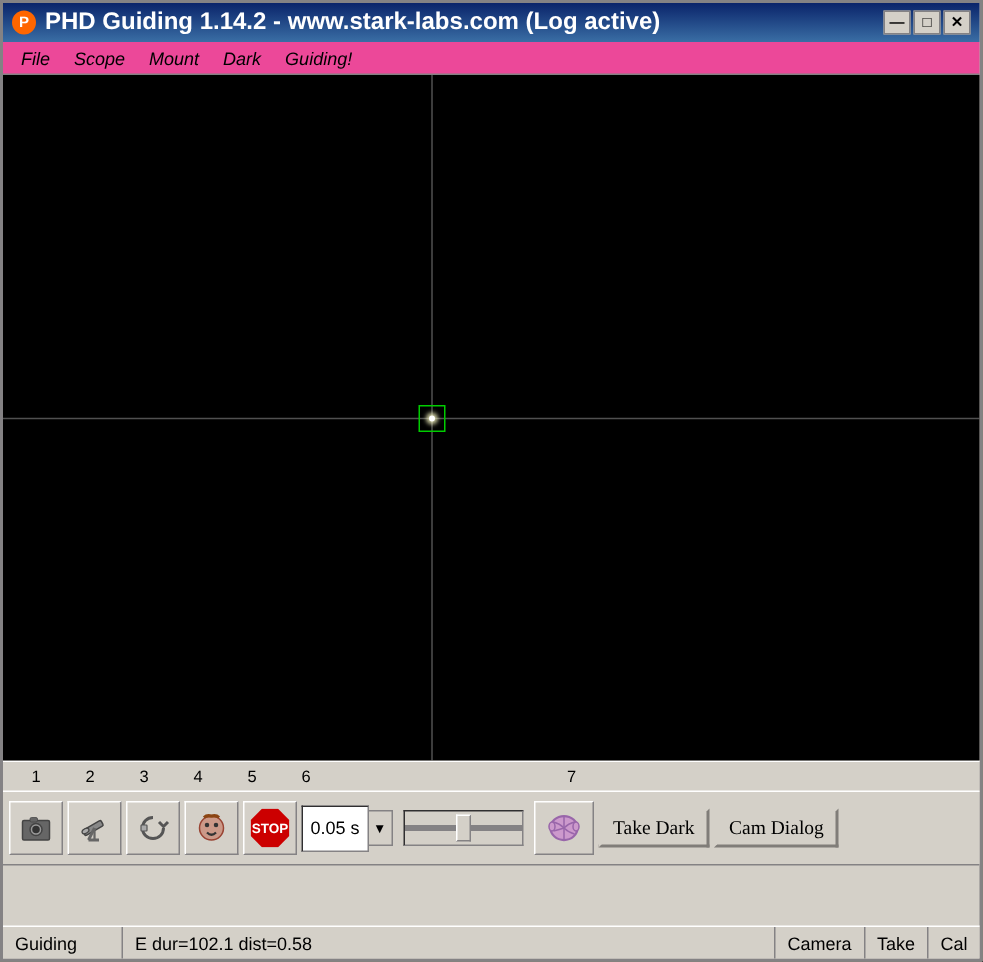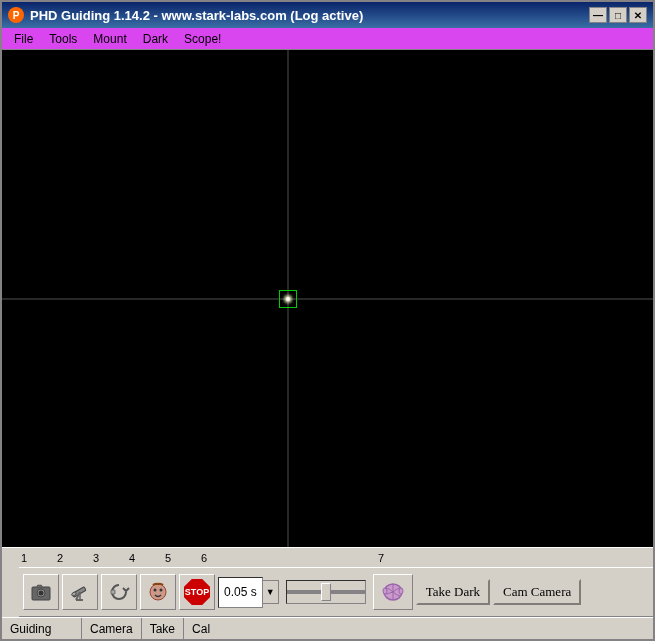--- a/index.html
+++ b/index.html
@@ -40,21 +40,21 @@
       background: #ff6600;
       border-radius: 50%;
       display: flex;
       align-items: center;
       justify-content: center;
       font-size: 10px;
       color: white;
       font-weight: bold;
     }
     #title-text {
-      font-size: 13px;
+      font-size: 16px;
       font-weight: bold;
       color: white;
     }
     #window-controls {
       display: flex;
       gap: 2px;
     }
     .win-btn {
       width: 18px;
       height: 16px;
@@ -62,28 +62,29 @@
       border: 1px solid #848284;
       display: flex;
       align-items: center;
       justify-content: center;
       font-size: 10px;
       cursor: pointer;
       color: #000;
       font-weight: bold;
     }
     #menu-bar {
-      background: #d946ef;
+      background: #ec4899;
       display: flex;
       gap: 0;
       padding: 2px 4px;
       border-bottom: 1px solid #848284;
       flex-shrink: 0;
       height: 22px;
       align-items: center;
+      font-style: italic;
     }
     .menu-item {
       padding: 2px 8px;
       cursor: pointer;
       font-size: 12px;
       color: #000;
     }
     #main-view {
       flex: 1;
       background: #000;
@@ -133,21 +134,20 @@
     #toolbar {
       background: #d4d0c8;
       border-top: 1px solid #fff;
       border-bottom: 1px solid #848284;
       display: flex;
       align-items: center;
       padding: 3px 4px;
       gap: 3px;
       flex-shrink: 0;
       height: 50px;
-      margin-left: 17px;
     }
     .tool-btn {
       width: 36px;
       height: 36px;
       background: #d4d0c8;
       border: 1px solid #848284;
       border-top-color: #fff;
       border-left-color: #fff;
       display: flex;
       align-items: center;
@@ -246,20 +246,21 @@
       white-space: nowrap;
       font-family: Liberation Serif, serif;
     }
     #status-bar {
       background: #d4d0c8;
       border-top: 1px solid #fff;
       display: flex;
       align-items: flex-end;
       height: 22px;
       flex-shrink: 0;
+      margin-top: 40px;
     }
     .status-section {
       padding: 2px 8px;
       font-size: 12px;
       color: #000;
       border-right: 1px solid #848284;
       height: 100%;
       display: flex;
       align-items: center;
     }
@@ -293,24 +294,24 @@
     </div>
     <div id="window-controls">
       <div class="win-btn">—</div>
       <div class="win-btn">□</div>
       <div class="win-btn">✕</div>
     </div>
   </div>
 
   <div id="menu-bar">
     <div class="menu-item">File</div>
-    <div class="menu-item">Tools</div>
+    <div class="menu-item">Scope</div>
     <div class="menu-item">Mount</div>
     <div class="menu-item">Dark</div>
-    <div class="menu-item">Scope!</div>
+    <div class="menu-item">Guiding!</div>
   </div>
 
   <div id="main-view">
     <div id="crosshair-h"></div>
     <div id="crosshair-v"></div>
     <div id="star-box">
       <div id="star-dot"></div>
     </div>
   </div>
 
@@ -398,27 +399,30 @@
         <path d="M7 16 Q11 15 14 14" stroke="#9966aa" stroke-width="1" fill="none"></path>
         <path d="M21 10 Q17 11 14 14" stroke="#9966aa" stroke-width="1" fill="none"></path>
         <path d="M21 18 Q17 17 14 14" stroke="#9966aa" stroke-width="1" fill="none"></path>
         <ellipse cx="6" cy="13" rx="2" ry="3" fill="#cc99cc" stroke="#9966aa" stroke-width="1"></ellipse>
         <ellipse cx="22" cy="13" rx="2" ry="3" fill="#cc99cc" stroke="#9966aa" stroke-width="1"></ellipse>
       </svg>
     </div>
 
     <button class="text-btn">Take Dark</button>
 
-    <button class="text-btn">Cam Camera</button>
+    <button class="text-btn">Cam Dialog</button>
   </div>
 
   <div id="status-bar">
     <div class="status-section">
       <span>Guiding</span>
     </div>
+    <div class="status-section" style="flex:1">
+      <span>E dur=102.1 dist=0.58</span>
+    </div>
     <div class="status-section">
       <span>Camera</span>
     </div>
     <div class="status-section">
       <span>Take</span>
     </div>
     <div class="status-section" style="border-right:none">
       <span>Cal</span>
     </div>
   </div>

